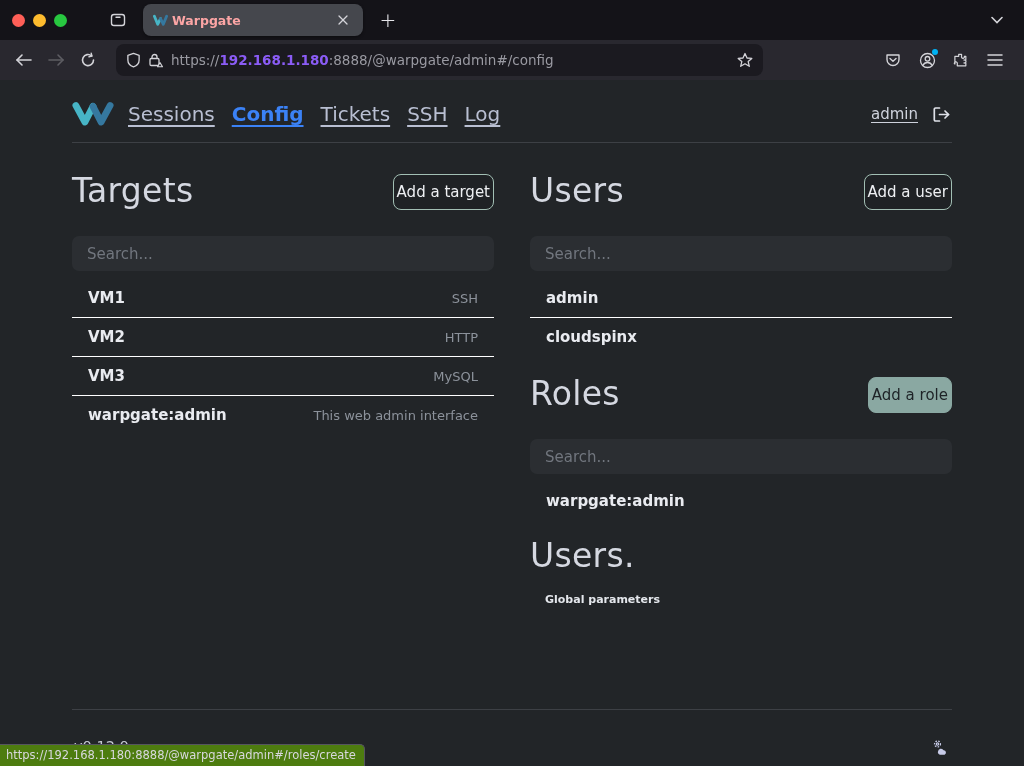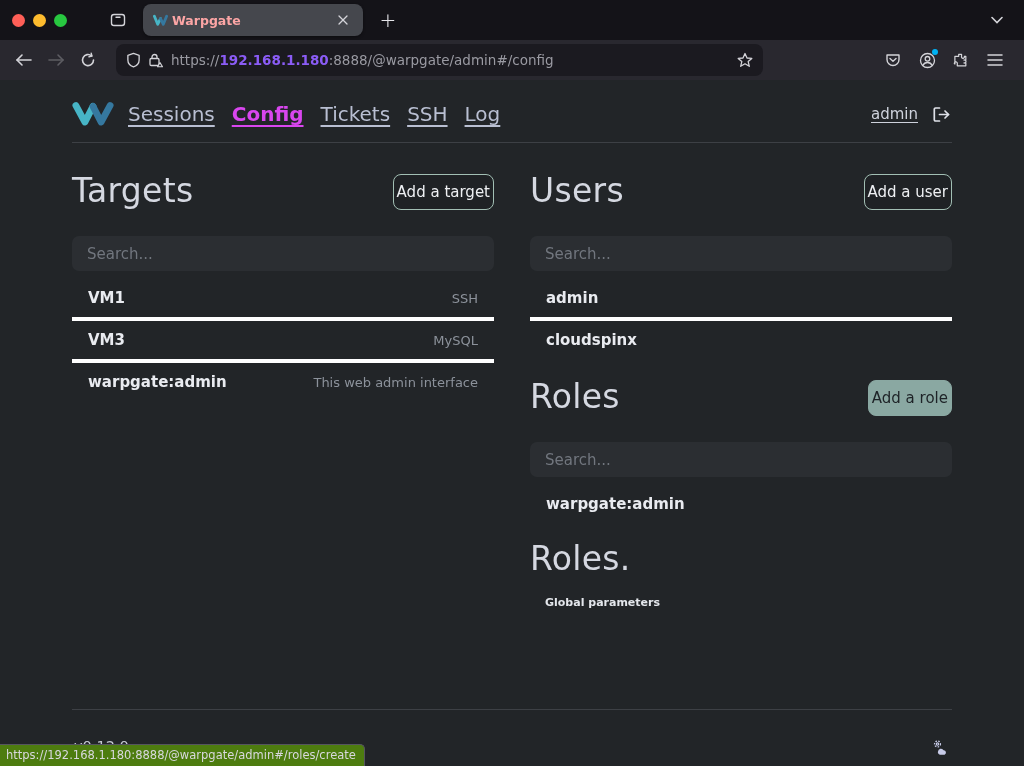--- a/index.html
+++ b/index.html
@@ -35,38 +35,38 @@
   .tool-icon { width:30px; height:30px; border-radius:4px; position:relative; }
   .acct-dot { position:absolute; top:4px; right:4px; width:6px; height:6px; border-radius:50%; background:#00b3f4; }
 
   
   .page { height:686px; background:#222528; display:flex; justify-content:center; }
   .container { width:880px; display:flex; flex-direction:column; }
   header.site { display:flex; align-items:center; padding-top:20px; padding-bottom:14px; }
   .logo { margin-right:14px; }
   nav.site-nav { display:flex; gap:17px; }
   .nav-link { font-size:20px; color:#b9bfd2; text-decoration:underline; text-underline-offset:4px; cursor:pointer; }
-  .nav-link.active { color:#d946ef; font-weight:bold; }
+  .nav-link.active { color:#3b82f6; font-weight:bold; }
   .hdr-spacer { flex:1; }
   .user-link { font-size:15px; color:#ced2dc; text-decoration:underline; text-underline-offset:3px; cursor:pointer; }
   .logout { margin-left:12px; width:22px; height:22px; color:#dfe2e9; cursor:pointer; }
   .divider { height:1px; background:#3d4045; }
 
   .grid { display:grid; grid-template-columns:1fr 1fr; column-gap:36px; margin-top:12px; }
   .section-head { display:flex; align-items:flex-end; justify-content:space-between; margin-top:16px; }
   h1.section-title { font-size:33px; font-weight:500; color:#d5d8e1; letter-spacing:.3px; }
   .btn { font-size:15px; padding:8px 3px; border-radius:8px; cursor:pointer;
          background:#1f2225; border:1px solid #a2bfb4; color:#eef0f3; font-family:inherit; }
   .btn.hovered { background:#8aa8a2; border-color:#8aa8a2; color:#1e2327; }
   .search { width:100%; margin-top:26px; height:35px; background:#2b2e32; border:none; border-radius:7px;
             padding:0 15px; font-size:15px; color:#d8dade; font-family:inherit; outline:none; }
   .search::placeholder { color:#71767e; }
   .list { margin-top:8px; }
   .row { display:flex; align-items:center; justify-content:space-between; padding:10px 16px;
-         border-bottom:4px solid #ffffff; cursor:pointer; }
+         border-bottom:1px solid #ffffff; cursor:pointer; }
   .row:last-child { border-bottom:none; }
   .row-name { font-size:15px; font-weight:bold; color:#e9ebf0; }
   .row-kind { font-size:13px; color:#8c929b; }
   .roles-block { margin-top:18px; }
   .misc-block { margin-top:12px; }
   .misc-link { margin-top:18px; padding-left:15px; font-size:11px; font-weight:bold; color:#e4e7ec; cursor:pointer; }
 
   footer.site { margin-top:auto; }
   .footer-row { display:flex; align-items:center; justify-content:space-between; padding:16px 2px 0 2px; height:56px; }
   .version { font-size:14.5px; color:#c5c9d0; }
@@ -224,20 +224,24 @@
             <h1 class="section-title">Targets</h1>
             <button class="btn">Add a target</button>
           </div>
           <input class="search" placeholder="Search..." style="">
           <div class="list">
             <div class="row">
               <span class="row-name">VM1</span>
               <span class="row-kind">SSH</span>
             </div>
             <div class="row">
+              <span class="row-name">VM2</span>
+              <span class="row-kind">HTTP</span>
+            </div>
+            <div class="row">
               <span class="row-name">VM3</span>
               <span class="row-kind">MySQL</span>
             </div>
             <div class="row">
               <span class="row-name">warpgate:admin</span>
               <span class="row-kind">This web admin interface</span>
             </div>
           </div>
         </section>
 
@@ -266,21 +270,21 @@
             <input class="search" placeholder="Search..." style="">
             <div class="list">
               <div class="row">
                 <span class="row-name">warpgate:admin</span>
               </div>
             </div>
           </section>
 
           <section class="misc-block">
             <div class="section-head">
-              <h1 class="section-title">Roles.</h1>
+              <h1 class="section-title">Users.</h1>
             </div>
             <div class="misc-link">Global parameters</div>
           </section>
         </div>
       </div>
 
       <footer class="site">
         <div class="divider"></div>
         <div class="footer-row">
           <span class="version">v0.12.0</span>

